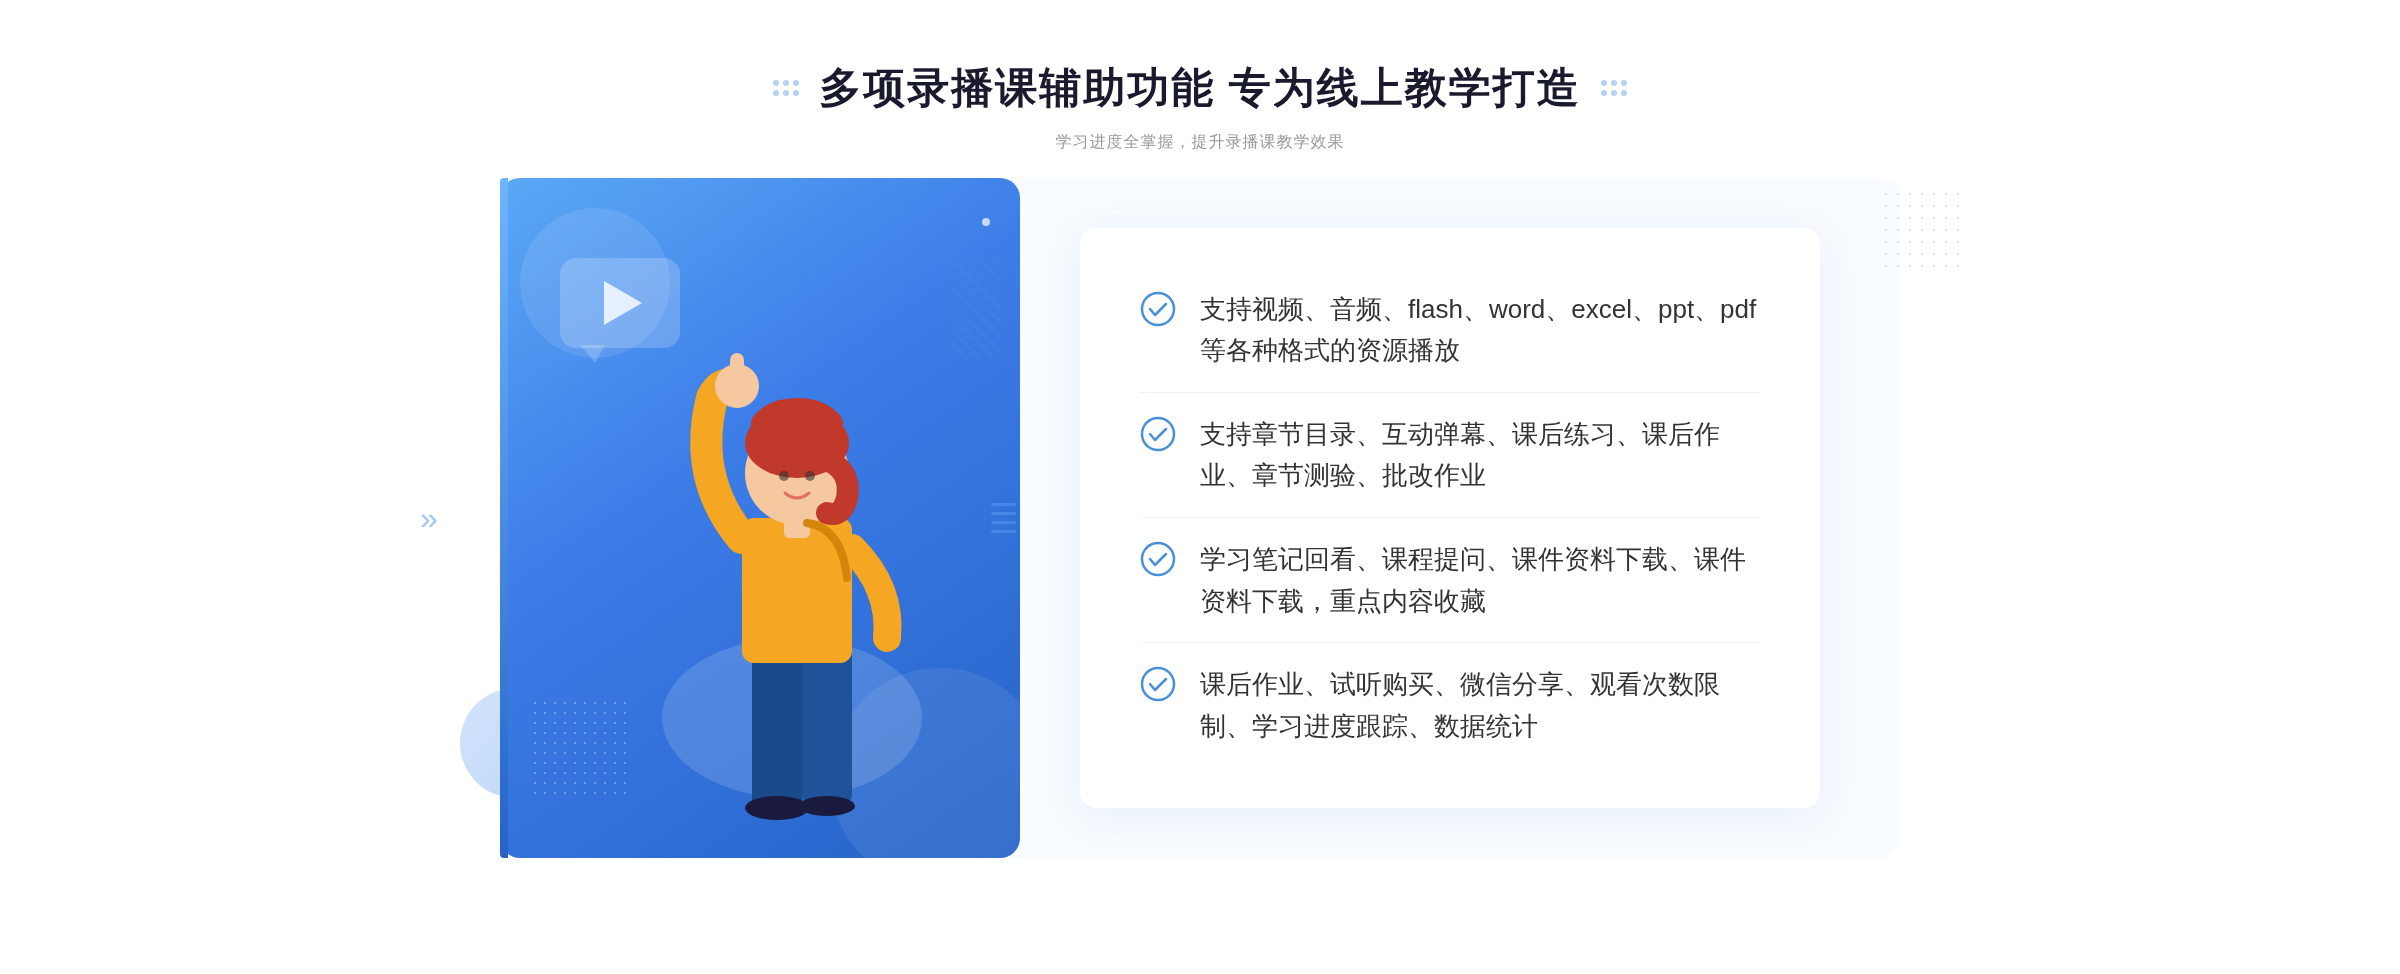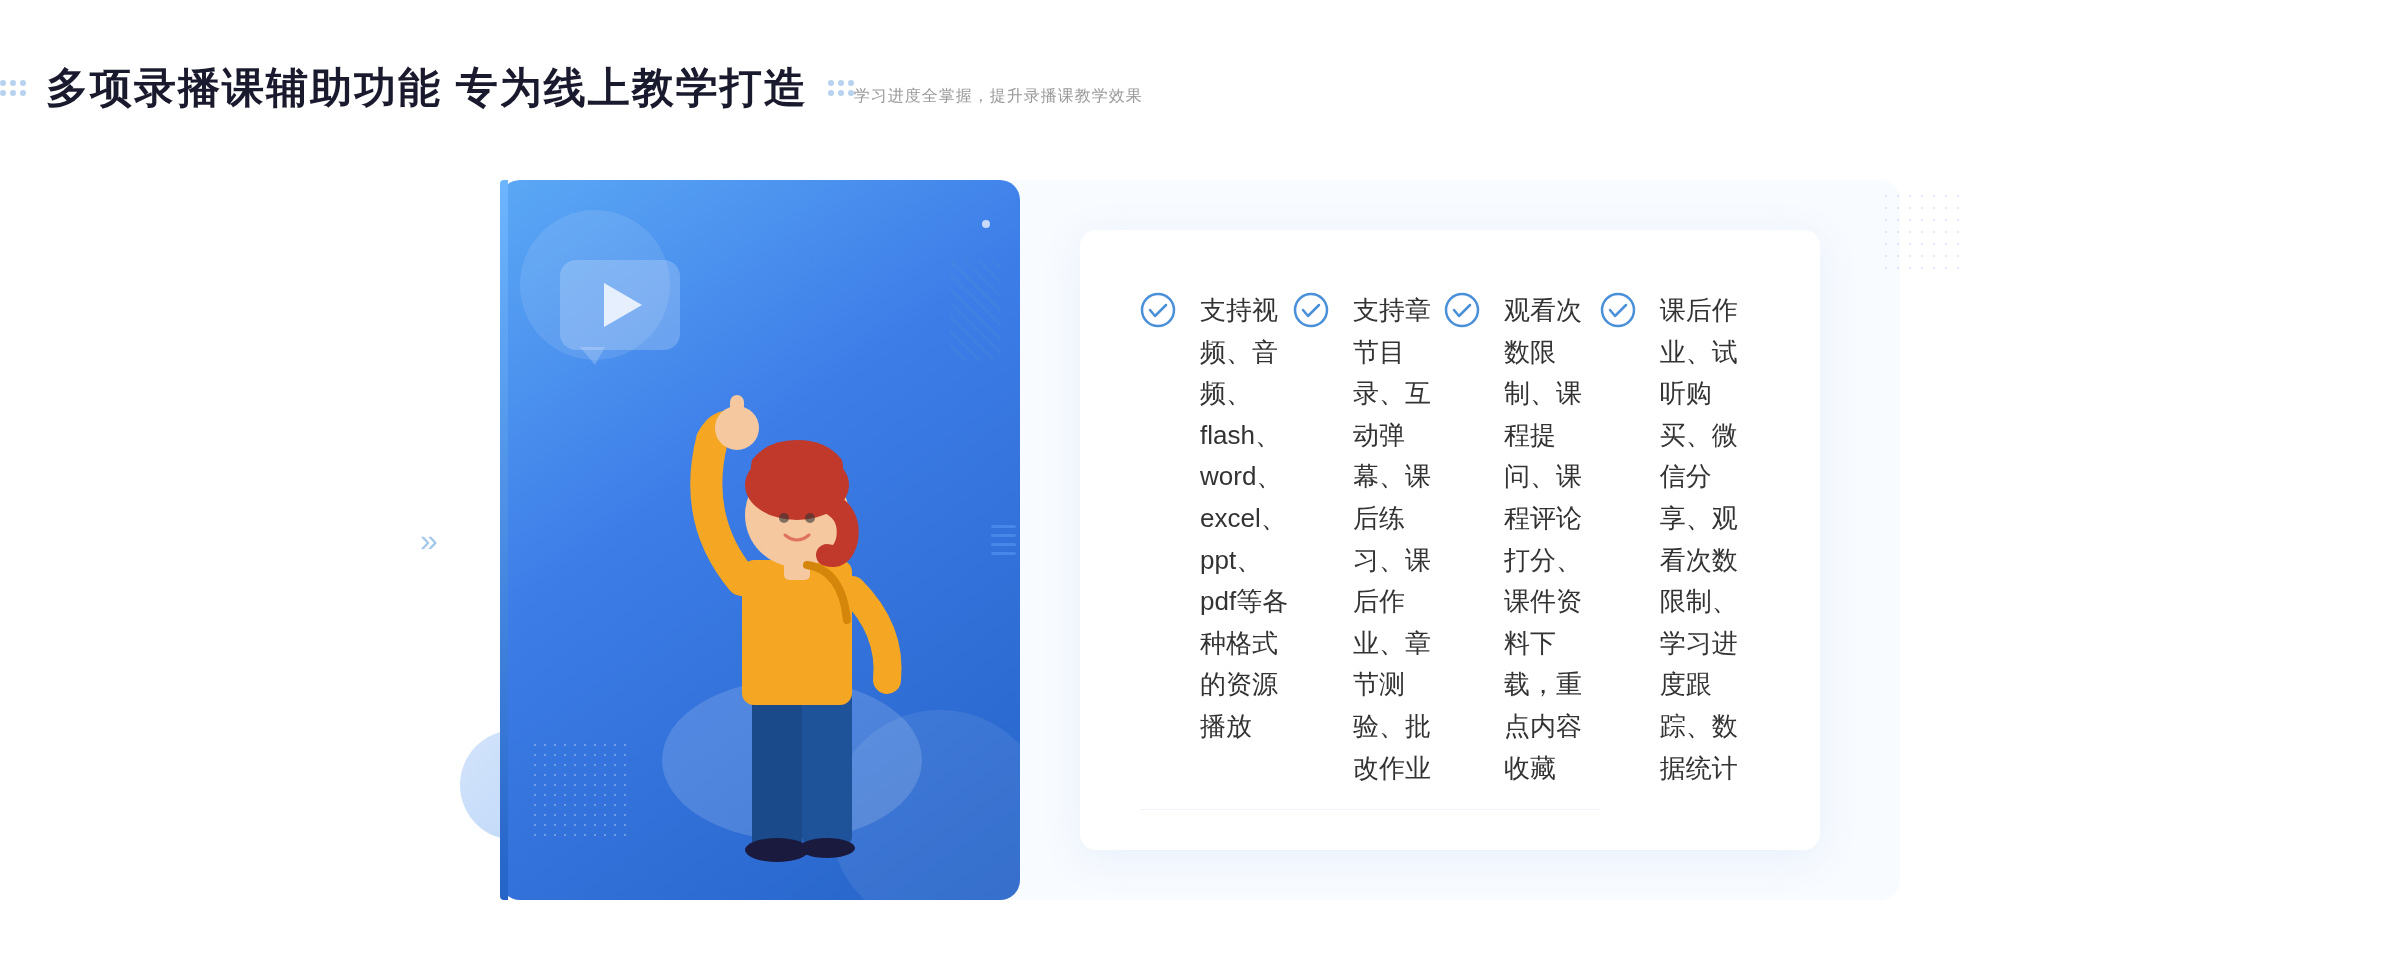--- a/index.html
+++ b/index.html
@@ -32,25 +32,25 @@
       position: absolute;
       width: 120px;
       height: 120px;
       background-image: radial-gradient(circle, #c8d8f5 1.5px, transparent 1.5px);
       background-size: 12px 12px;
       opacity: 0.6;
     }
 
     .header-section {
       text-align: center;
-      margin-bottom: 48px;
+      margin-bottom: 25px;
       position: relative;
       width: 100%;
       display: flex;
-      flex-direction: row;
+      flex-direction: column;
       align-items: center;
     }
 
     .header-title-row {
       display: flex;
       align-items: center;
       gap: 20px;
       margin-bottom: 16px;
     }
 
@@ -313,21 +313,21 @@
       border-radius: 4px 0 0 4px;
     }
 
     .features-card-inner {
       background: white;
       border-radius: 16px;
       padding: 40px 60px;
       box-shadow: 0 8px 40px rgba(100,150,220,0.1);
       flex: 1;
       display: flex;
-      flex-direction: row;
+      flex-direction: column;
       justify-content: space-around;
     }
   </style>
 </head>
 <body>
 
 <div class="page-wrapper">
 
   <div class="header-section">
     <div class="header-title-row">
@@ -457,21 +457,21 @@
             <span class="feature-text">支持章节目录、互动弹幕、课后练习、课后作业、章节测验、批改作业</span>
           </div>
 
           <div class="feature-item">
             <div class="check-icon">
               <svg viewBox="0 0 36 36" fill="none" xmlns="http://www.w3.org/2000/svg">
                 <circle cx="18" cy="18" r="16" stroke="#4a90d9" stroke-width="2.5" fill="none"></circle>
                 <path d="M 10 18 L 15 24 L 26 13" stroke="#4a90d9" stroke-width="2.5" stroke-linecap="round" stroke-linejoin="round"></path>
               </svg>
             </div>
-            <span class="feature-text">观看次数限制、课程提问、课程评论打分、课件资料下载，重点内容收藏</span>
+            <span class="feature-text">学习笔记回看、课程提问、课件资料下载、课件资料下载，重点内容收藏</span>
           </div>
 
           <div class="feature-item">
             <div class="check-icon">
               <svg viewBox="0 0 36 36" fill="none" xmlns="http://www.w3.org/2000/svg">
                 <circle cx="18" cy="18" r="16" stroke="#4a90d9" stroke-width="2.5" fill="none"></circle>
                 <path d="M 10 18 L 15 24 L 26 13" stroke="#4a90d9" stroke-width="2.5" stroke-linecap="round" stroke-linejoin="round"></path>
               </svg>
             </div>
             <span class="feature-text">课后作业、试听购买、微信分享、观看次数限制、学习进度跟踪、数据统计</span>

